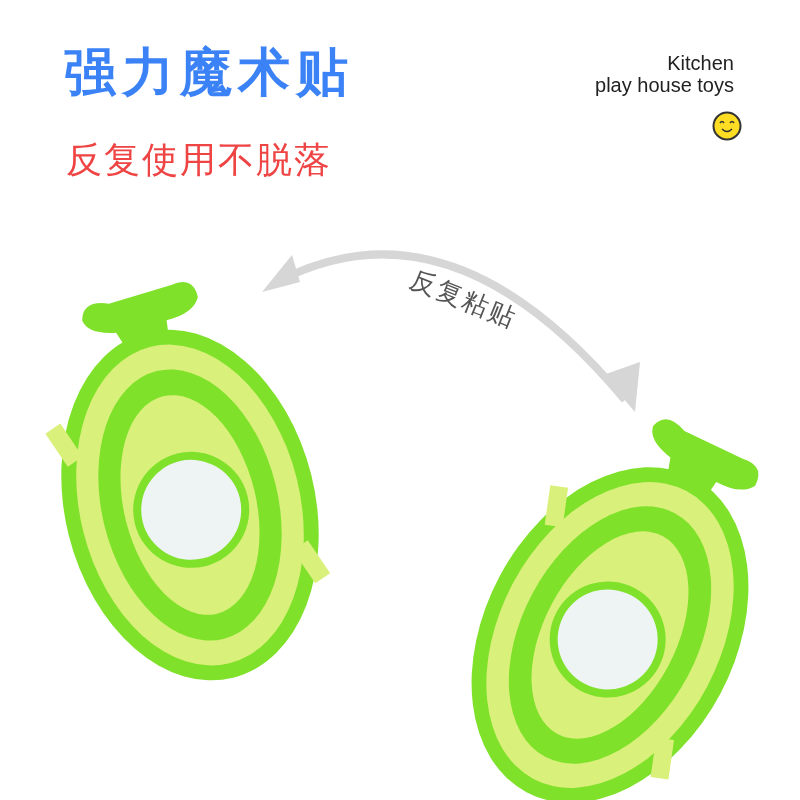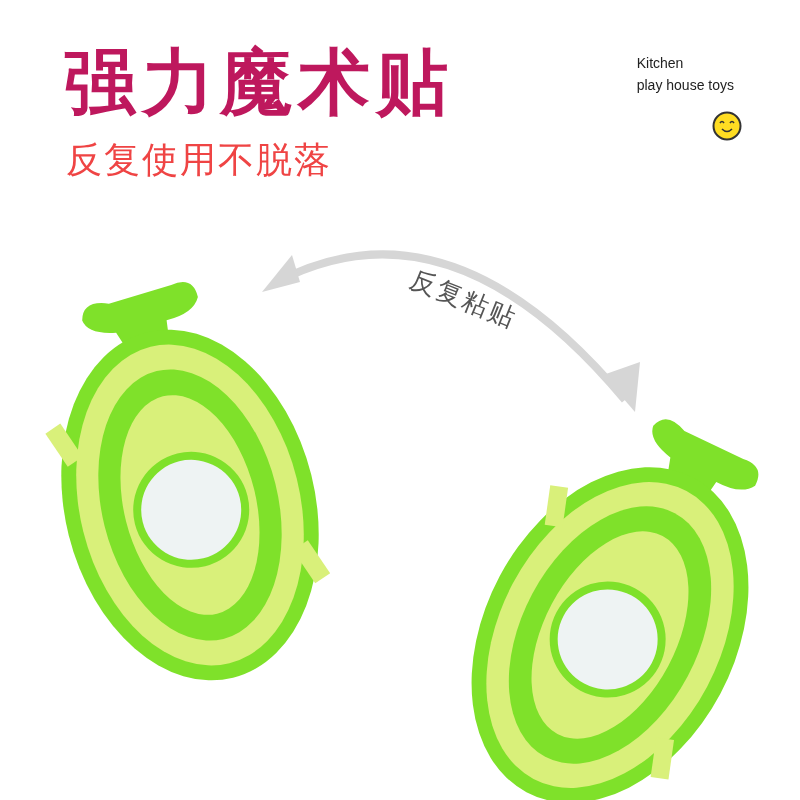--- a/index.html
+++ b/index.html
@@ -1,20 +1,20 @@
 <!DOCTYPE html>
 <html><head>
 <meta charset="utf-8">
 <style>
   html, body { margin:0; padding:0; }
   body { width:800px; height:800px; background:#ffffff; position:relative; overflow:hidden;
          font-family:"DejaVu Sans", sans-serif; }
-  .title { position:absolute; left:64px; top:46px; font-size:72px; font-weight:bold; color:#be185d; letter-spacing:6px; line-height:1; }
+  .title { position:absolute; left:64px; top:46px; font-size:52px; font-weight:bold; color:#3b82f6; letter-spacing:6px; line-height:1; }
   .subtitle { position:absolute; left:66px; top:142px; font-size:36px; color:#ef4444; letter-spacing:2px; line-height:1; }
-  .brand { position:absolute; right:66px; top:52px; text-align:left; font-family:"Liberation Sans", sans-serif; font-size:14px; color:#222; line-height:22px; }
+  .brand { position:absolute; right:66px; top:52px; text-align:right; font-family:"Liberation Sans", sans-serif; font-size:20px; color:#222; line-height:22px; }
   .smiley { position:absolute; left:712px; top:111px; width:30px; height:30px; }
   .scene { position:absolute; left:0; top:0; width:800px; height:800px; }
   .arrow-label { position:absolute; left:418px; top:262px; font-size:26px; color:#555; transform:rotate(22deg); transform-origin:left top; letter-spacing:2px; white-space:nowrap; }
 </style>
 </head>
 <body>
 
 <svg class="scene" viewBox="0 0 800 800" xmlns="http://www.w3.org/2000/svg">
   <defs>
     <g id="melon">

